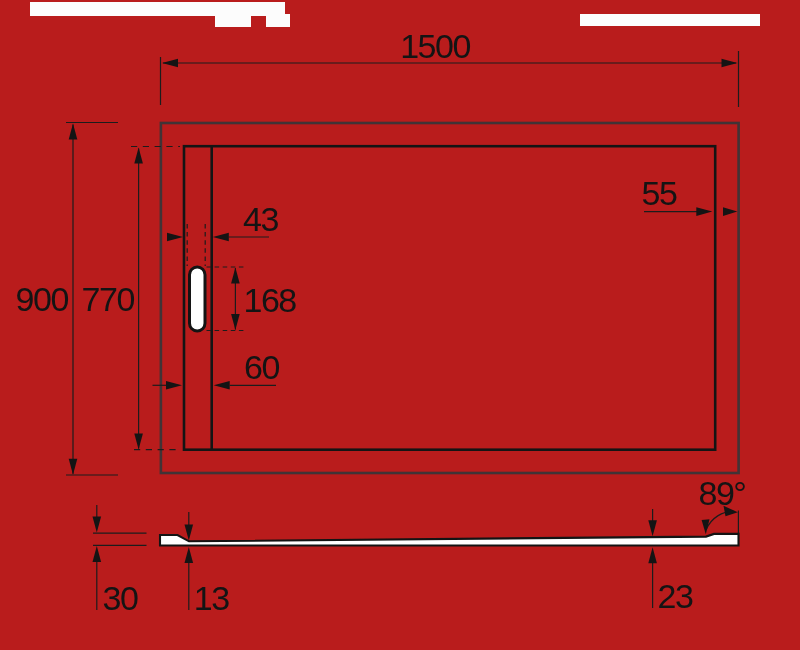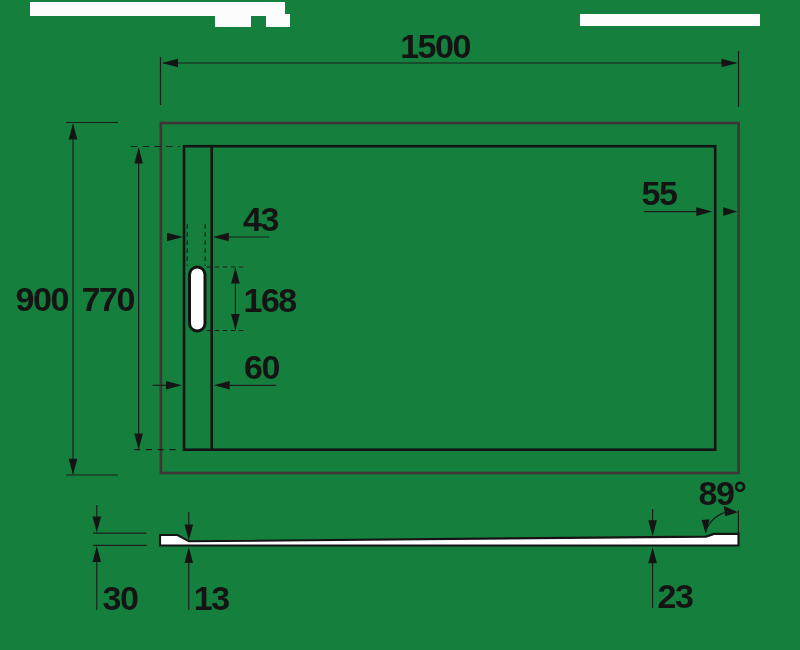--- a/index.html
+++ b/index.html
@@ -1,16 +1,16 @@
 <!DOCTYPE html>
 <html><head>
 <meta charset="utf-8">
 <style>
   html,body{margin:0;padding:0;background:#ffffff;}
-  .page{position:relative;width:800px;height:650px;background:#15803d;overflow:hidden;will-change:transform;font-weight:bold;}
+  .page{position:relative;width:800px;height:650px;background:#b91c1c;overflow:hidden;will-change:transform;}
   svg{position:absolute;left:0;top:0;}
   .thin{stroke:#1c1c1c;stroke-width:1.2;fill:none;}
   .dash{stroke:#1c1c1c;stroke-width:1.2;fill:none;stroke-dasharray:4.5 3.6;}
   .thick{stroke:#141414;stroke-width:2.6;fill:none;}
   .txt{font-family:"Liberation Sans",sans-serif;font-size:34px;fill:#141414;letter-spacing:-1.5px;}
   .ah{fill:#141414;stroke:none;}
 </style>
 </head>
 <body>
 <div class="page">

